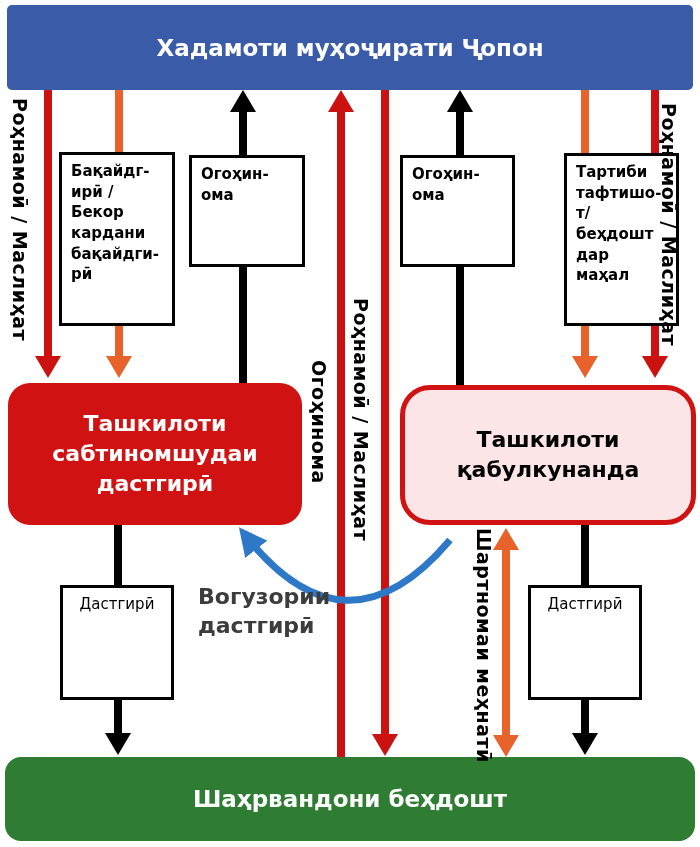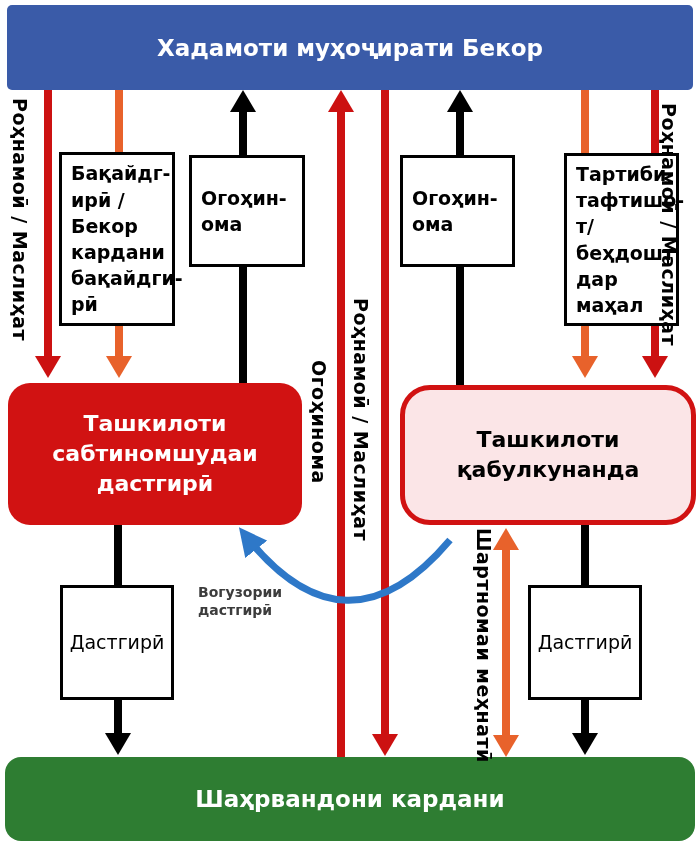--- a/index.html
+++ b/index.html
@@ -26,21 +26,21 @@
 
   
   .org{position:absolute;display:flex;align-items:center;justify-content:center;
        font-weight:bold;font-size:22px;line-height:1.35;text-align:center;z-index:2;white-space:pre-line;}
   .org.red{left:8px;top:383px;width:294px;height:142px;background:var(--org-red);color:#fff;border-radius:22px;}
   .org.pink{left:400px;top:385px;width:296px;height:140px;background:var(--org-pink-bg);color:#000;
             border:5px solid var(--org-red);border-radius:30px;}
 
   
   .wbox{position:absolute;background:#fff;border:3px solid #000;z-index:2;
-        display:flex;align-items:center;font-weight:bold;font-size:19px;line-height:1.38;
+        display:flex;font-weight:bold;font-size:15px;line-height:1.38;
         padding:6px 9px;white-space:pre-line;color:#000;}
   .wbox.center{justify-content:center;text-align:center;}
   .b-reg{left:59px;top:152px;width:116px;height:174px;}
   .b-not-l{left:189px;top:155px;width:116px;height:112px;}
   .b-not-r{left:400px;top:155px;width:115px;height:112px;}
   .b-insp{left:528px;top:153px;width:115px;height:173px;margin-left:36px;}
   .b-sup-l{left:60px;top:585px;width:114px;height:115px;font-weight:normal;}
   .b-sup-r{left:528px;top:585px;width:114px;height:115px;font-weight:normal;}
 
   
@@ -58,30 +58,30 @@
   .head.up{border-bottom:22px solid currentColor;}
   .c-red{color:var(--arrow-red);}
   .c-orange{color:var(--arrow-orange);}
   .c-black{color:var(--arrow-black);}
 
   
   .curve{position:absolute;left:180px;top:512px;width:300px;height:140px;z-index:3;overflow:visible;}
   .curve path{stroke:var(--curve-blue);stroke-width:7;fill:none;}
   .curve marker path{fill:var(--curve-blue);stroke:none;}
 
-  .transfer-label{position:absolute;left:198px;top:583px;font-weight:bold;font-size:14px;
+  .transfer-label{position:absolute;left:198px;top:583px;font-weight:bold;font-size:22px;
                   line-height:1.3;color:var(--label-dark);z-index:4;white-space:pre-line;}
 </style>
 </head>
 <body>
 
 <div class="stage">
 
   <div class="banner top">
-    <span>Хадамоти муҳоҷирати Бекор</span>
+    <span>Хадамоти муҳоҷирати Ҷопон</span>
   </div>
 
   <div class="vline red" style="left:44px;top:88px;height:270px;"></div>
   <div class="head down c-red" style="left:35px;top:356px;"></div>
 
   <div class="vline orange" style="left:115px;top:88px;height:270px;"></div>
   <div class="head down c-orange" style="left:106px;top:356px;"></div>
 
   <div class="vline black" style="left:239px;top:108px;height:277px;"></div>
   <div class="head up c-black" style="left:230px;top:90px;"></div>
@@ -163,16 +163,16 @@
       <marker id="bluehead" markerWidth="4" markerHeight="4" refX="2.6" refY="2" orient="auto">
         <path d="M0,0 L4,2 L0,4 Z"></path>
       </marker>
     </defs>
     <path d="M270,28 Q166,151 65,23" marker-end="url(#bluehead)"></path>
   </svg>
   <div class="transfer-label">Вогузории
 дастгирӣ</div>
 
   <div class="banner bottom">
-    <span>Шаҳрвандони кардани</span>
+    <span>Шаҳрвандони беҳдошт</span>
   </div>
 
 </div>
 
 </body></html>

